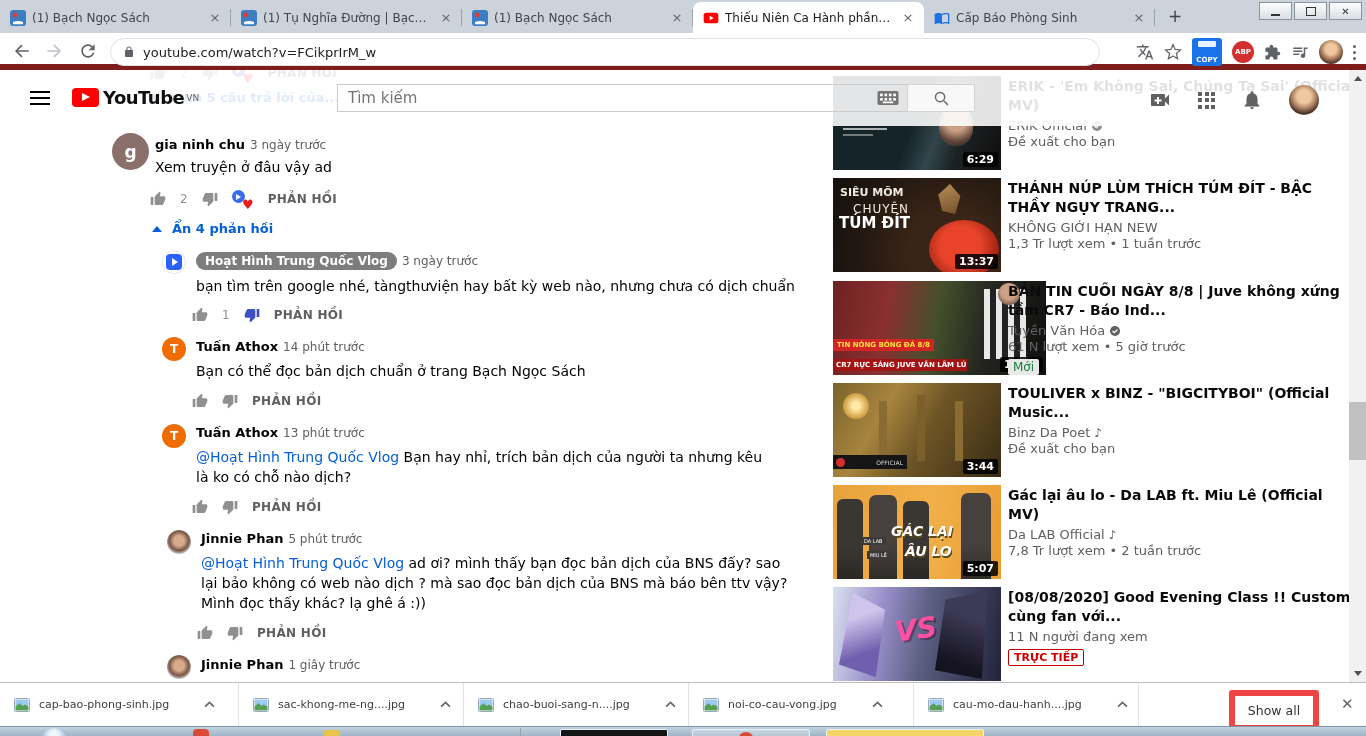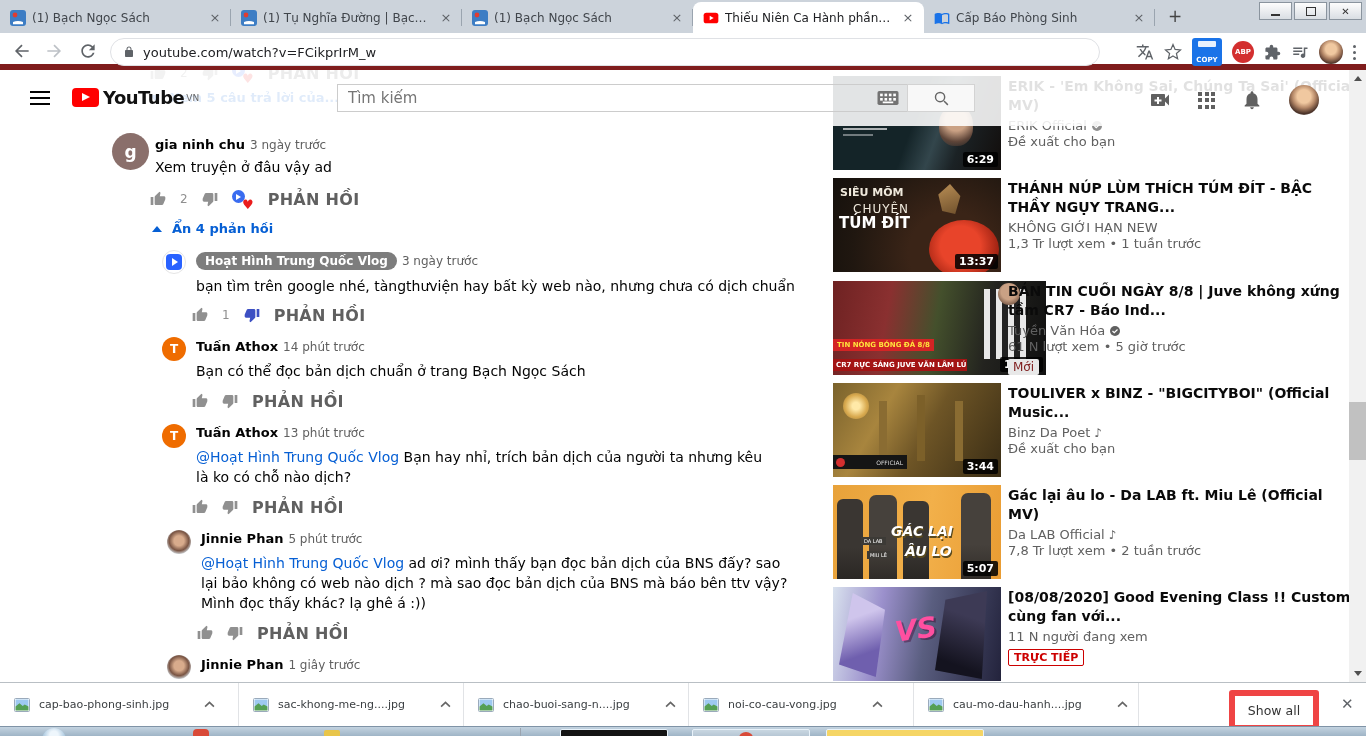--- a/index.html
+++ b/index.html
@@ -53,38 +53,38 @@
   
   .content{position:absolute;left:0;top:0;width:1366px;height:736px;z-index:1;}
   .c-avatar{border-radius:50%;color:#fff;display:flex;align-items:center;justify-content:center;font-weight:bold;}
   .authorline{font-size:13px;color:#030303;}
   .authorline b{font-weight:bold;font-size:13px;color:#030303;}
   .time{font-weight:normal;color:#606060;font-size:12px;margin-left:5px;}
   .ctext{font-size:14px;line-height:20px;color:#030303;}
   .mention{color:#065fd4;}
   .actionrow{display:flex;align-items:center;gap:14px;height:18px;}
   .cnt{font-size:12px;color:#8f8f8f;}
-  .replybtn{font-size:16px;font-weight:bold;color:#606060;letter-spacing:.3px;}
+  .replybtn{font-size:12px;font-weight:bold;color:#606060;letter-spacing:.3px;}
   .togglelink{font-size:13px;font-weight:bold;color:#065fd4;display:flex;align-items:center;gap:10px;}
   .tri-up{width:0;height:0;border-left:5px solid transparent;border-right:5px solid transparent;border-bottom:6px solid #065fd4;}
   .ownerbadge{background:#7d7d7d;color:#fff;font-size:12px;font-weight:bold;border-radius:10px;padding:2px 9px;display:inline-block;}
   .heartwrap{position:relative;width:22px;height:18px;}
   .heartwrap .hav{position:absolute;left:0;top:0;width:13px;height:13px;border-radius:50%;background:#3a6cf0;}
   .heartwrap .hav:after{content:"";position:absolute;left:4.5px;top:3.5px;border-left:5px solid #fff;border-top:3px solid transparent;border-bottom:3px solid transparent;}
   .heartwrap .hrt{position:absolute;right:0;bottom:-3px;color:#ea1c1c;font-size:13px;line-height:13px;}
   .ghost{opacity:1;}
 
   
   .sbitem{position:absolute;left:833px;width:523px;}
   .thumb{position:absolute;left:0;top:0;width:168px;height:94px;overflow:hidden;background:#111;}
   .dur{position:absolute;right:3px;bottom:3px;background:rgba(0,0,0,.85);color:#fff;font-size:11px;font-weight:bold;padding:1px 4px;border-radius:2px;}
   .sbtext{position:absolute;left:175px;top:1px;width:348px;}
   .sbtitle{font-size:14px;line-height:19px;font-weight:bold;color:#0a0a0a;max-height:38px;overflow:hidden;margin-bottom:3px;}
   .sbchan,.sbmeta{font-size:13px;line-height:16px;color:#606060;display:flex;align-items:center;gap:4px;}
-  .newbadge{display:inline-block;background:#e8e8e8;color:#7f1d1d;font-size:12px;padding:1px 5px;border-radius:2px;margin-top:4px;}
+  .newbadge{display:inline-block;background:#e8e8e8;color:#15803d;font-size:12px;padding:1px 5px;border-radius:2px;margin-top:4px;}
   .livebadge{display:inline-block;border:1px solid #c00;color:#c00;font-size:11px;font-weight:bold;padding:1px 5px;border-radius:2px;margin-top:4px;}
   .vcheck{width:12px;height:12px;flex:none;}
   .mnote{color:#606060;font-size:12px;}
 
   
   .scrollbar{position:absolute;right:0;top:70px;width:17px;height:612px;background:#f1f1f1;z-index:7;}
   .sb-btn{position:absolute;left:0;width:17px;height:17px;display:flex;align-items:center;justify-content:center;}
   .arr-up{width:0;height:0;border-left:4px solid transparent;border-right:4px solid transparent;border-bottom:5px solid #505050;}
   .arr-dn{width:0;height:0;border-left:4px solid transparent;border-right:4px solid transparent;border-top:5px solid #505050;}
   .sb-thumb{position:absolute;left:0;top:332px;width:17px;height:58px;background:#c1c1c1;}

